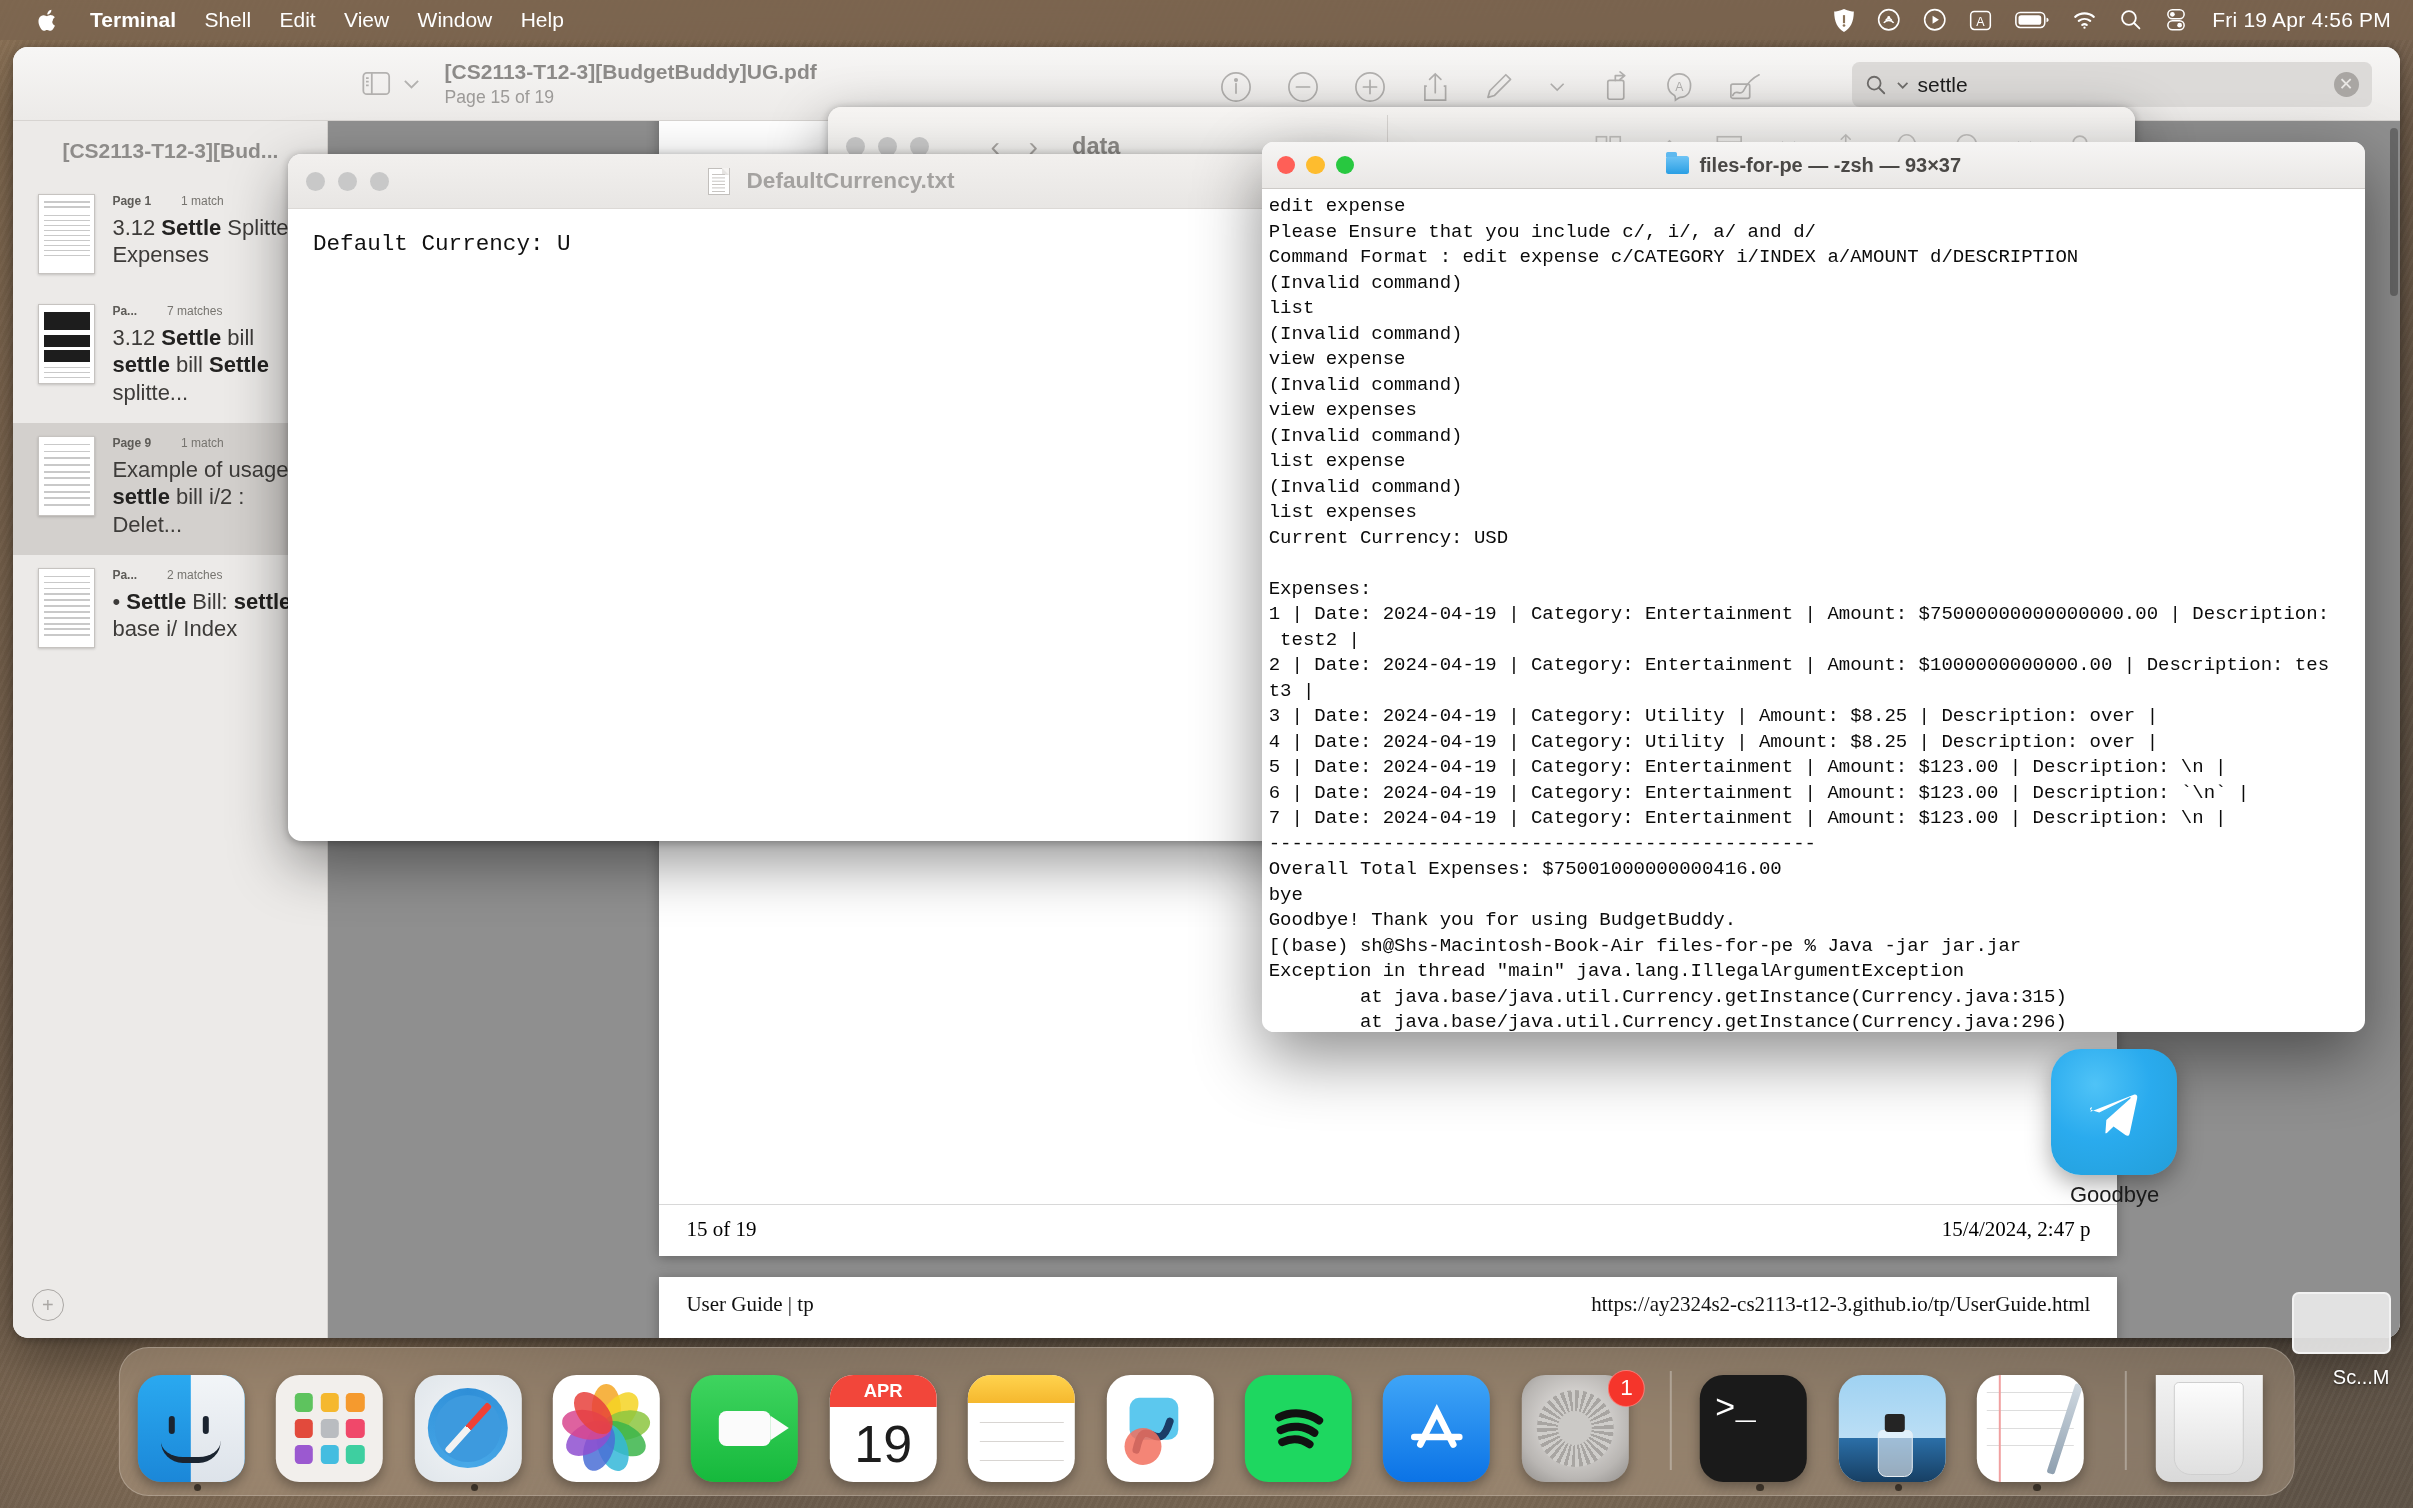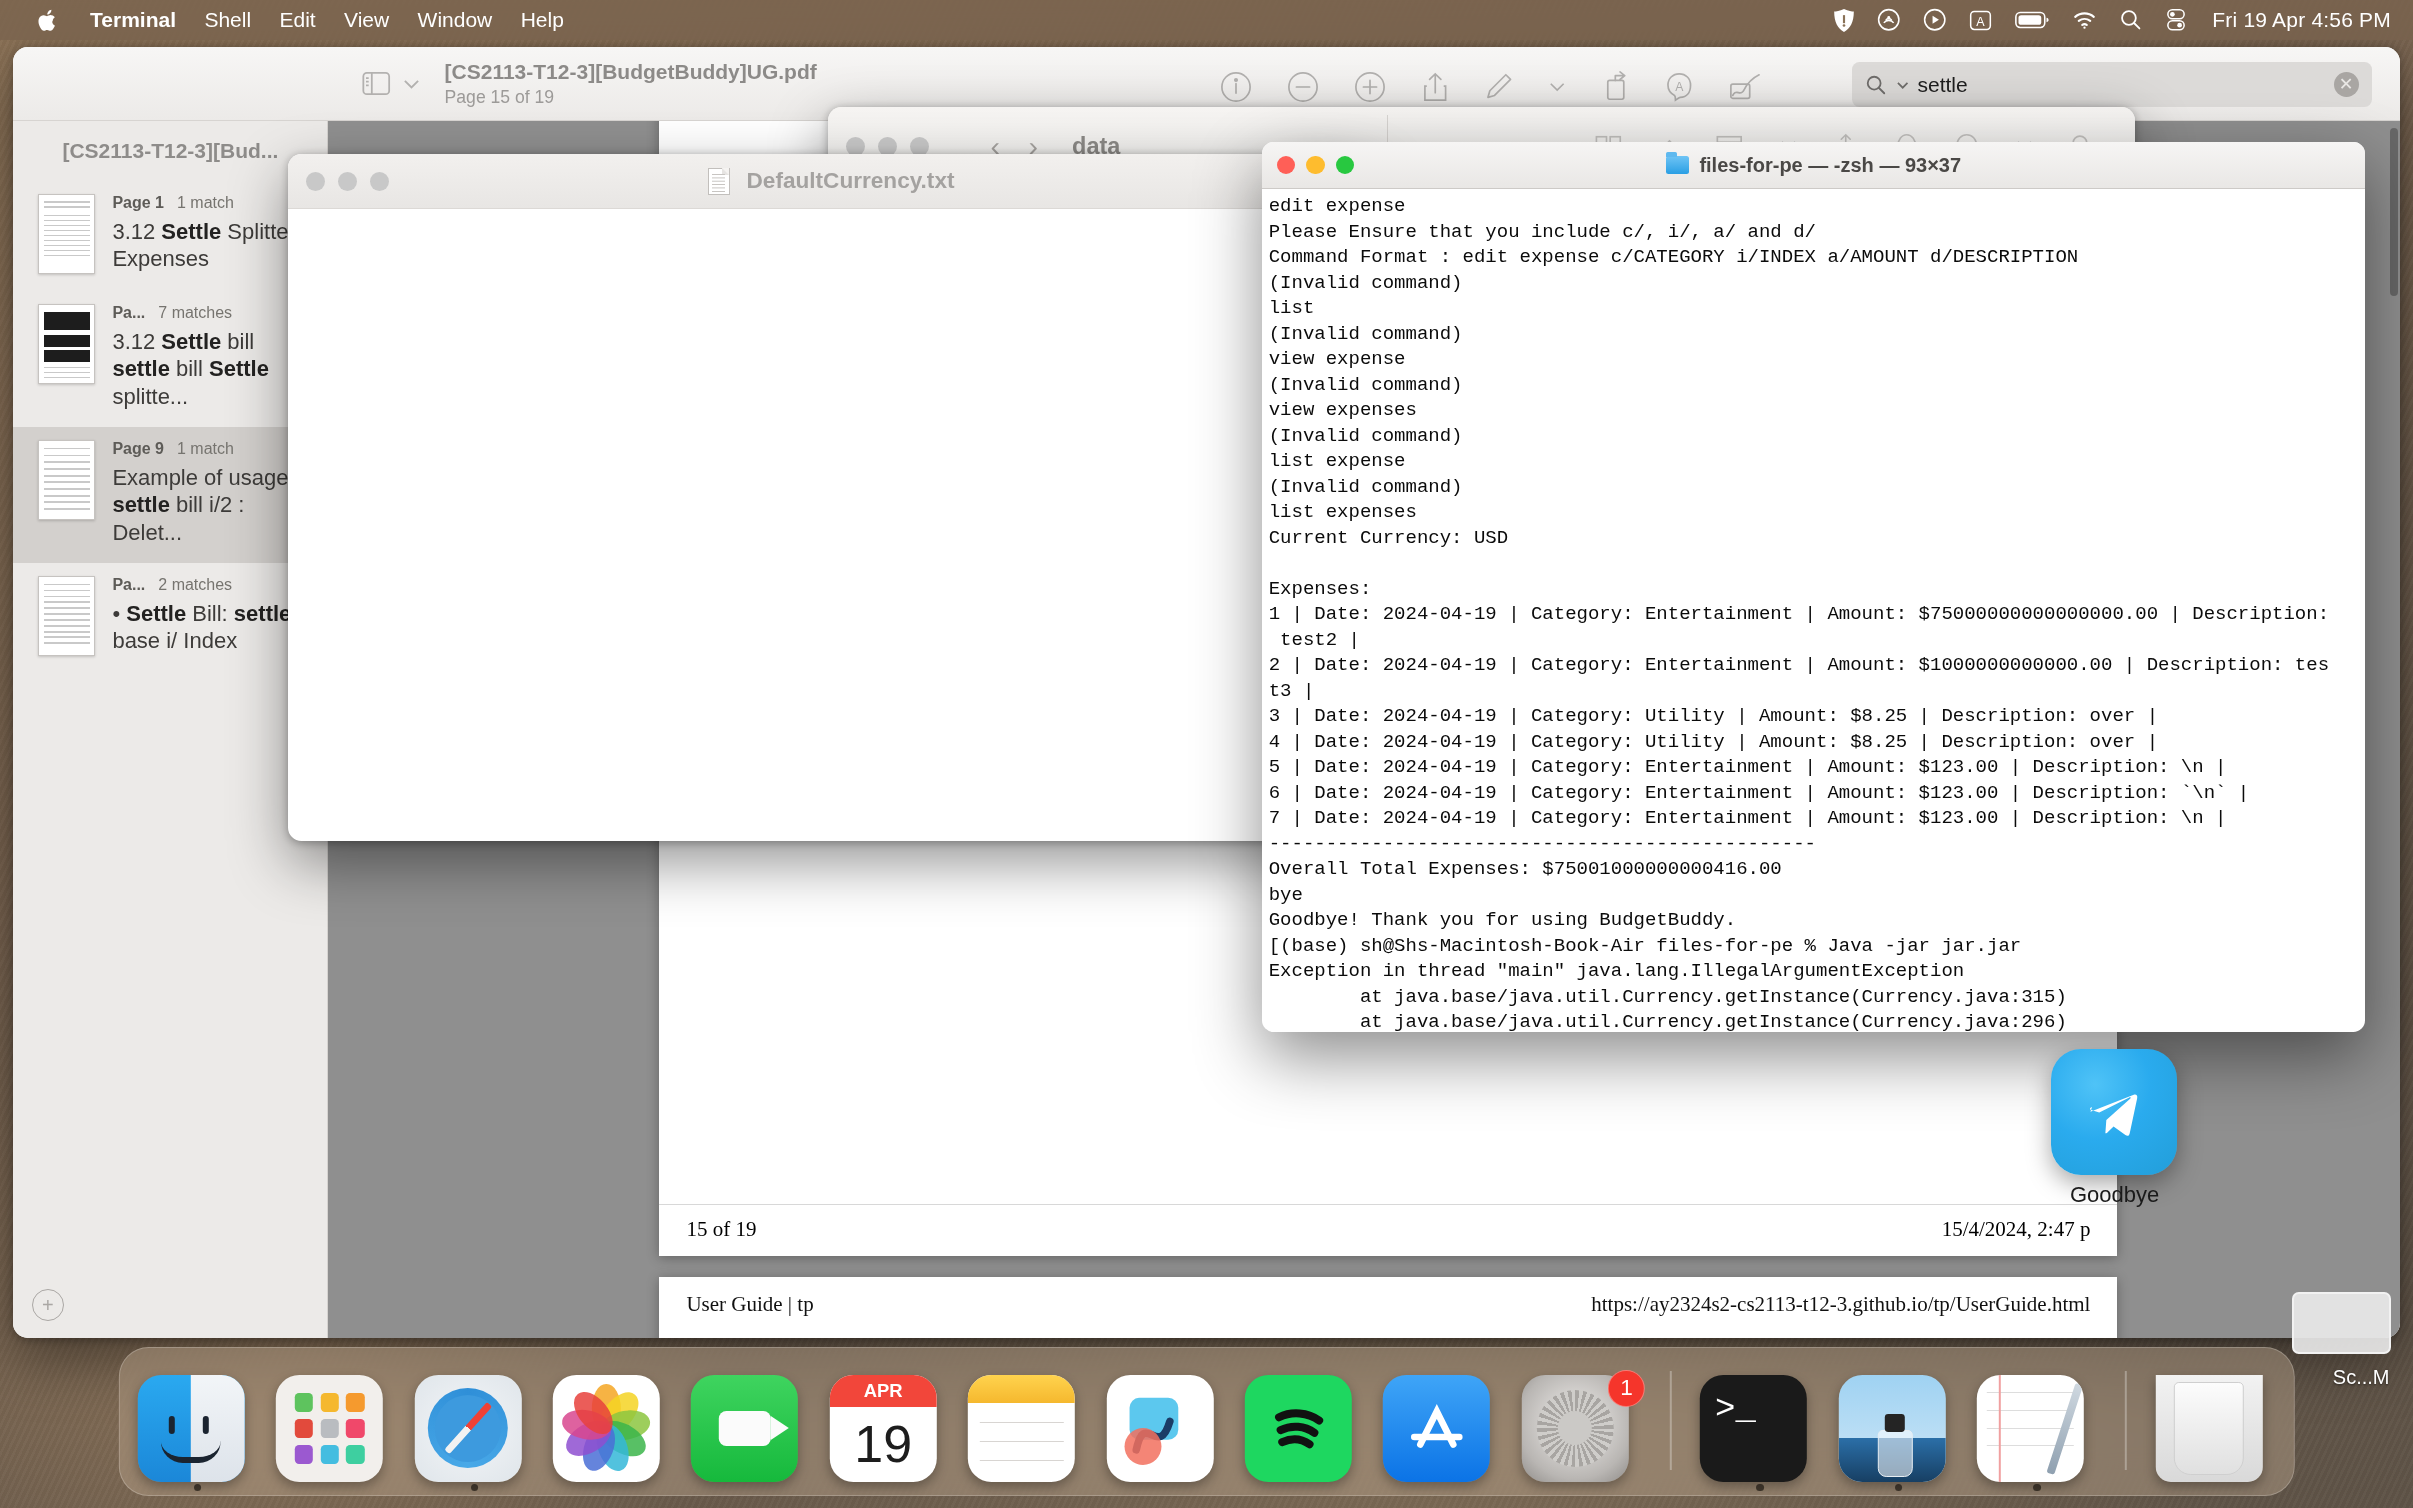--- a/index.html
+++ b/index.html
@@ -76,21 +76,21 @@
     width: 315px; background: #eceae8; border-right: 0.8px solid #d6d3d0; position: relative;
     padding-top: 6.7px;
   }
   #pv-sidebar-title { text-align: center; font-size: 21px; font-weight: 600; color: #8e8c8a; padding: 11.7px 0 17px; }
   .search-result { display: flex; gap: 17px; padding: 13.4px 18.4px 17px 25px; }
   .search-result.selected { background: #d3d0cd; }
   .thumb { width: 57px; min-width: 57px; height: 80px; background: #fff; border: 0.8px solid #c6c3c0; box-shadow: 0 0.8px 2.5px rgba(0,0,0,.18); position: relative; overflow:hidden;}
   .thumb .tl { position: absolute; left: 4.2px; right: 4.2px; height: 1.3px; background: #c9c9c9; }
   .thumb .tdark { position: absolute; left: 4.2px; right: 4.2px; background: #1d1d1d; }
   .sr-text { flex: 1; }
-  .sr-head { font-size: 16px; color: #76746f; margin-bottom: 5.9px; display:flex; gap:13px;}
+  .sr-head { font-size: 12px; color: #76746f; margin-bottom: 5.9px; display:flex; gap:30px;}
   .sr-head b { color: #5d5b57; }
   .sr-snippet { font-size: 22px; color: #3d3b39; line-height: 1.24; }
   .sr-snippet b { font-weight: bold; color: #232221; }
 
   #pv-page-area { flex: 1; background: #8f8f8f; position: relative; overflow: hidden; }
   .pdf-page { position: absolute; background: #fff; box-shadow: 0 1.7px 11.7px rgba(0,0,0,.3); }
   #pdf-page-15 { left: 331px; top: -327px; width: 1458px; height: 1462px; }
   #pdf-page-16 { left: 331px; top: 1156px; width: 1458px; height: 268px; }
   .pdf-line { position: absolute; font-family: "Liberation Serif", serif; color: #111; }
   #pdf-footer { position: absolute; left: 0; right: 0; bottom: 0; height: 52px; border-top: 0.8px solid #d8d8d8; }
@@ -527,20 +527,21 @@
     <div class="lights">
       <span class="light inactive"></span>
       <span class="light inactive"></span>
       <span class="light inactive"></span>
     </div>
     <div id="textedit-title">
       <span class="doc-icon"></span>
       <span>DefaultCurrency.txt</span>
     </div>
   </div>
+  <div id="textedit-body">Default Currency: U</div>
 </div>
 
 <div id="terminal-window" class="win">
   <div id="terminal-titlebar" class="titlebar">
     <div class="lights">
       <span class="light red"></span>
       <span class="light yellow"></span>
       <span class="light green"></span>
     </div>
     <div id="terminal-title">

